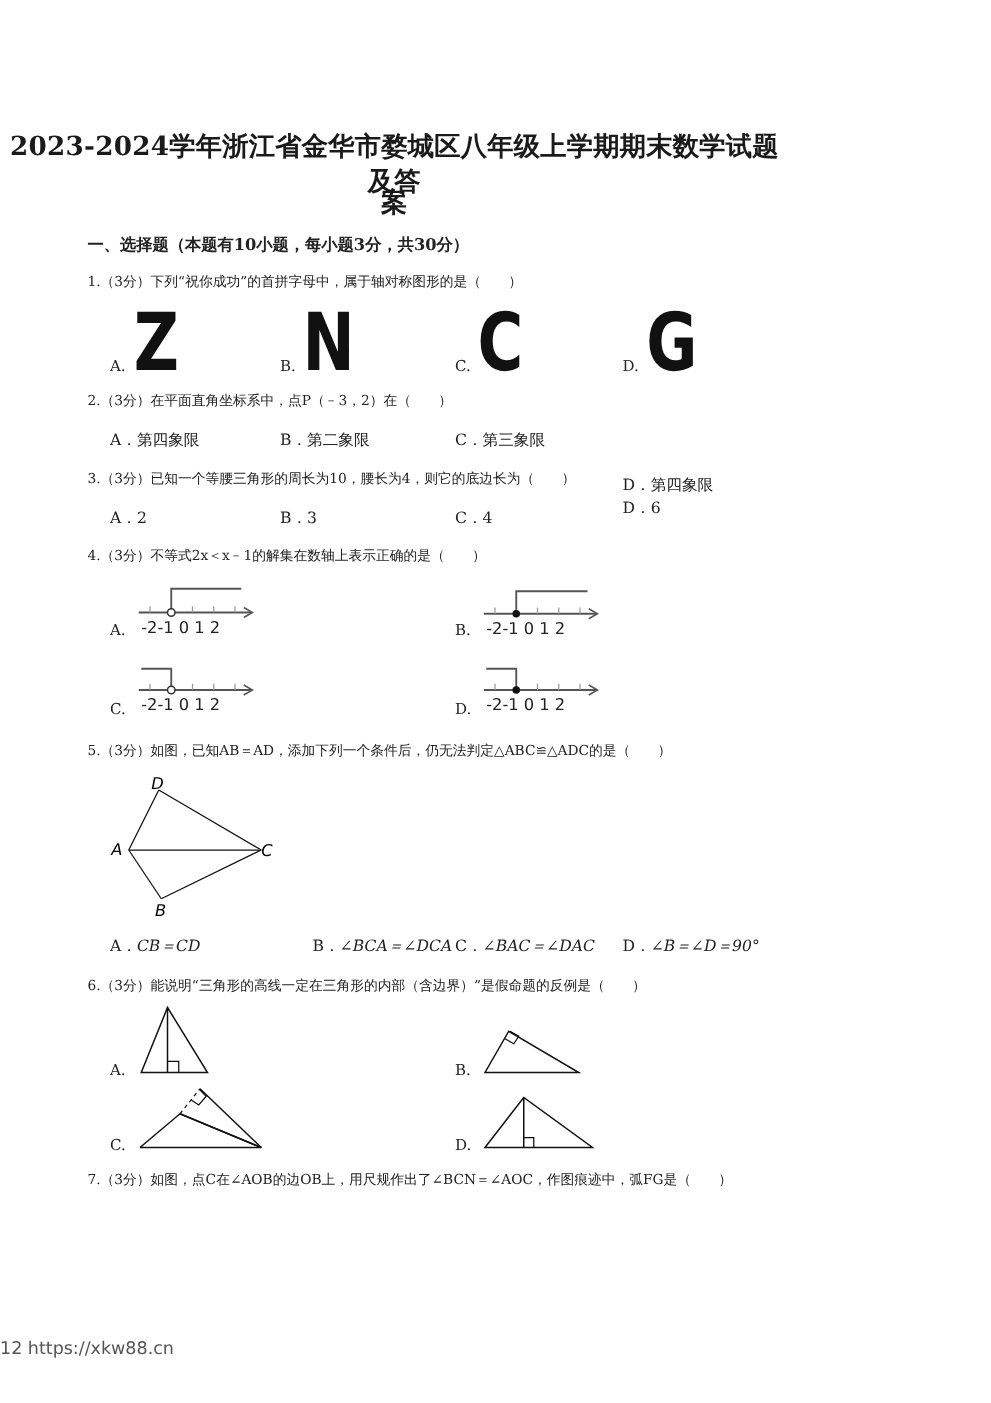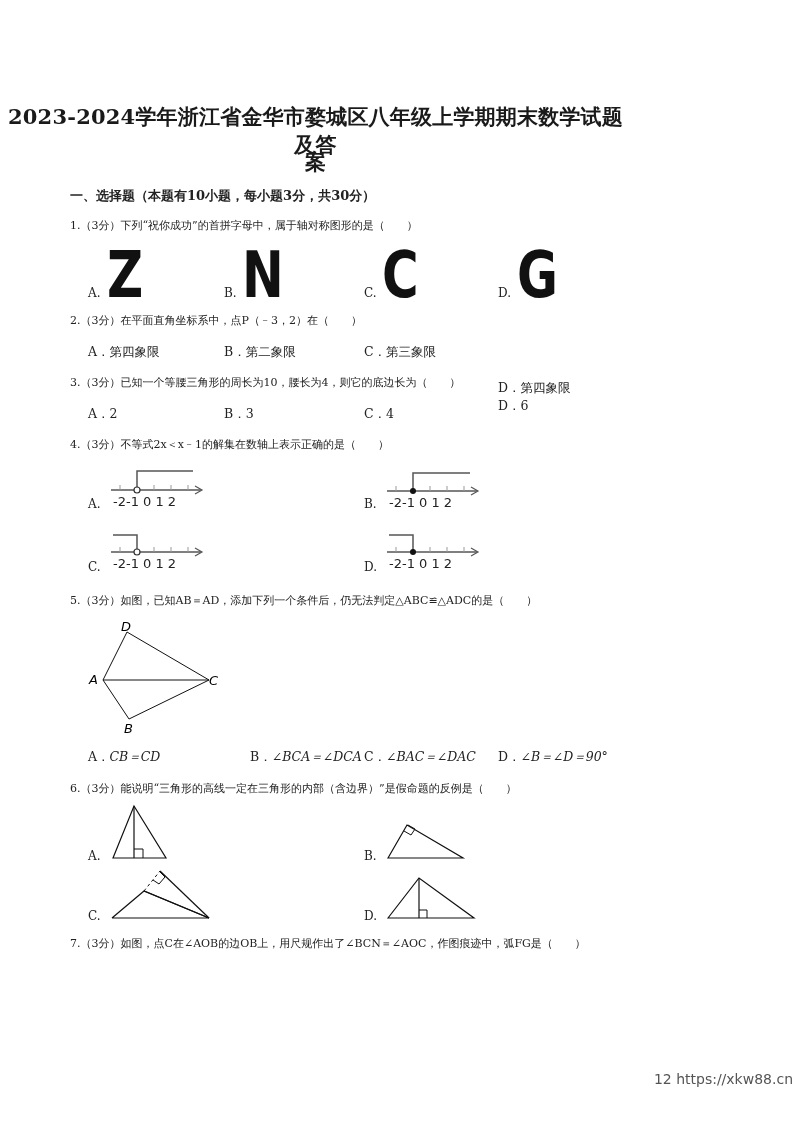--- a/index.html
+++ b/index.html
@@ -6,21 +6,21 @@
   body { width:793px; height:1122px; position:relative; overflow:hidden;
          font-family:"DejaVu Serif","Liberation Serif",serif; color:#222; }
   .abs { position:absolute; }
   .title { left:0; width:631px; text-align:center; font-weight:bold; font-size:21px; color:#1a1a1a; letter-spacing:0.2px; }
   .section { left:70px; top:187px; font-size:13px; font-weight:bold; }
   .q { left:70px; font-size:11px; white-space:nowrap; }
   .opt { font-size:12.5px; white-space:nowrap; }
   .lbl { font-size:12px; }
   .bigletter { font-family:"DejaVu Sans","Liberation Sans",sans-serif; font-weight:bold; font-size:64px; line-height:1; transform:scaleX(0.78); transform-origin:left top; color:#111; }
   i.m { font-style:italic; }
-  .footer { left:0; width:793px; text-align:right; top:1071px; font-family:"DejaVu Sans","Liberation Sans",sans-serif; font-size:14px; color:#555; }
+  .footer { left:0; width:793px; text-align:left; top:1071px; font-family:"DejaVu Sans","Liberation Sans",sans-serif; font-size:14px; color:#555; }
   svg text { font-family:"DejaVu Sans","Liberation Sans",sans-serif; }
 </style>
 </head>
 <body>
 
 <div class="abs title" style="top:103px;">2023-2024学年浙江省金华市婺城区八年级上学期期末数学试题及答</div>
 <div class="abs title" style="top:148px;">案</div>
 
 <div class="abs section">一、选择题（本题有10小题，每小题3分，共30分）</div>
 

